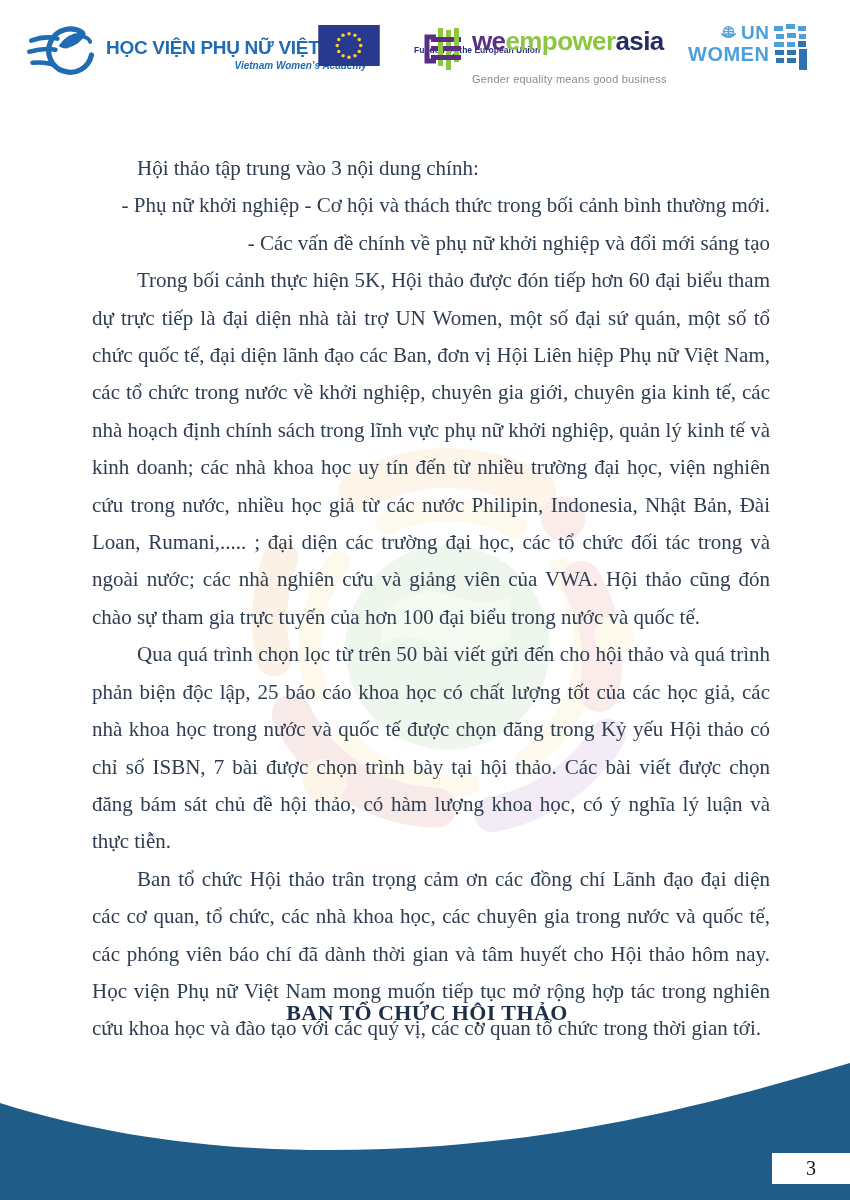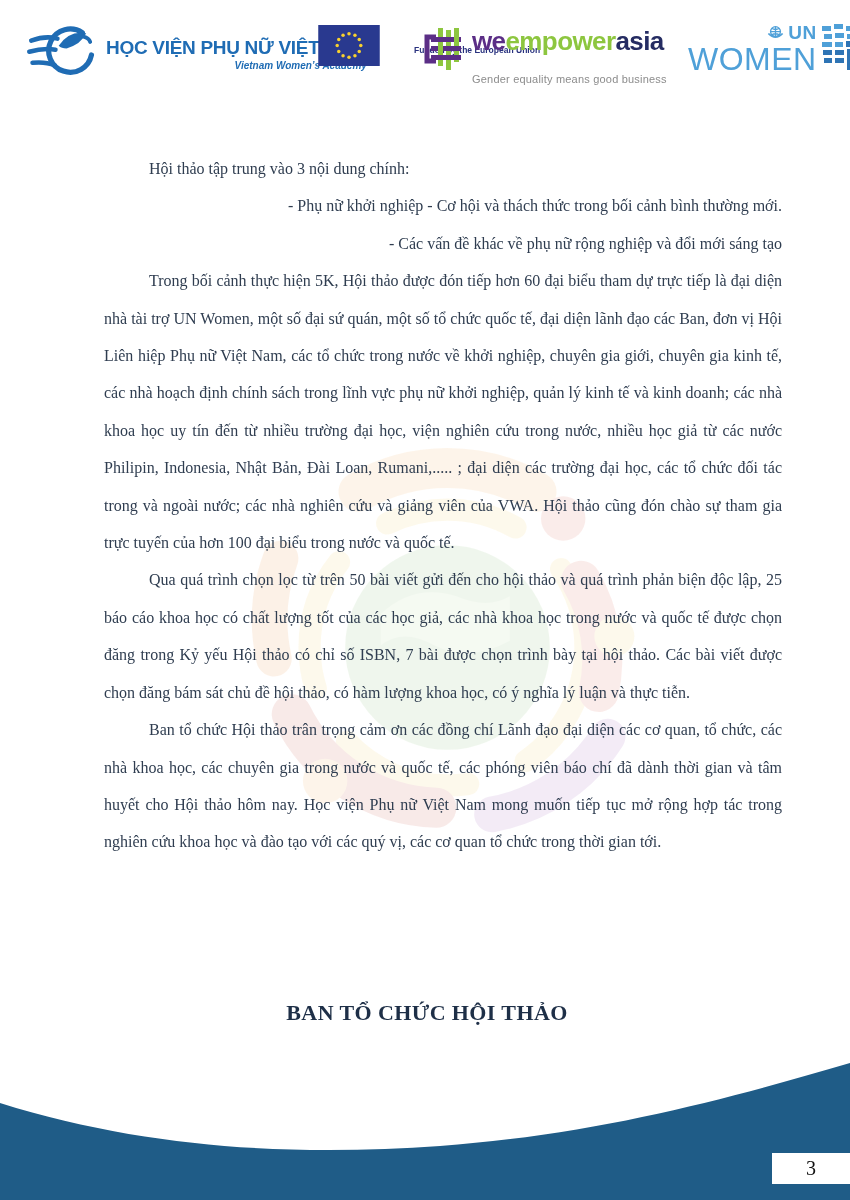--- a/index.html
+++ b/index.html
@@ -30,27 +30,27 @@
   .wea-we{color:var(--wea_purple);} .wea-empower{color:var(--wea_green);} .wea-asia{color:var(--wea_navy);}
   .wea-tag{
     font-family:"Liberation Sans", sans-serif; font-size:11px; color:var(--tagline_gray);
     margin-top:20px; letter-spacing:0.2px; white-space:nowrap;
   }
   .unw{position:absolute; left:688px; top:24px; display:flex; align-items:flex-start; gap:5px;
        font-family:"Liberation Sans", sans-serif; color:var(--un_blue);}
   .unw-left{display:flex; flex-direction:column; align-items:flex-end; line-height:0.9;}
   .unw-row{display:flex; align-items:flex-start; gap:3px;}
   .unw-un{font-weight:bold; font-size:19px; letter-spacing:0.5px;}
-  .unw-women{font-weight:normal; font-size:32px; letter-spacing:0.5px;}
+  .unw-women{font-weight:bold; font-size:20px; letter-spacing:0.5px;}
   
   .watermark{position:absolute; left:225px; top:425px; width:445px; height:445px; opacity:0.10; z-index:0;}
   
   .body-text{
-    position:absolute; left:104px; top:150px; width:678px; z-index:1;
-    font-size:16px; line-height:37.4px; color:var(--text); text-align:justify;
+    position:absolute; left:92px; top:150px; width:678px; z-index:1;
+    font-size:21px; line-height:37.4px; color:var(--text); text-align:justify;
   }
   .body-text p{margin:0;}
   .indent{text-indent:45px;}
   .bullet{text-align:right;}
   .signoff{
     position:absolute; left:88px; top:1000px; width:678px; z-index:1;
     text-align:center; font-weight:bold; font-size:22px; color:#1E2F47; letter-spacing:0.4px;
   }
   
   .wave{position:absolute; left:0; top:1030px; width:850px; height:170px; z-index:2;}
@@ -178,21 +178,21 @@
       <path d="M120,175 A78,78 0 0,0 172,140" stroke="#8E44AD" stroke-width="16" fill="none" stroke-linecap="round"></path>
       <circle cx="152" cy="42" r="10" fill="#D94F3D"></circle>
       <circle cx="45" cy="160" r="10" fill="#F2A03D"></circle>
       <circle cx="175" cy="95" r="9" fill="#F2C94C"></circle>
     </svg>
   </div>
 
   <div class="body-text">
     <p class="indent">Hội thảo tập trung vào 3 nội dung chính:</p>
     <p class="bullet">- Phụ nữ khởi nghiệp - Cơ hội và thách thức trong bối cảnh bình thường mới.</p>
-    <p class="bullet">- Các vấn đề khác về phụ nữ rộng nghiệp và đổi mới sáng tạo</p>
+    <p class="bullet">- Các vấn đề chính về phụ nữ khởi nghiệp và đổi mới sáng tạo</p>
     <p class="indent">Trong bối cảnh thực hiện 5K, Hội thảo được đón tiếp hơn 60 đại biểu tham dự trực tiếp là đại diện nhà tài trợ UN Women, một số đại sứ quán, một số tổ chức quốc tế, đại diện lãnh đạo các Ban, đơn vị Hội Liên hiệp Phụ nữ Việt Nam, các tổ chức trong nước về khởi nghiệp, chuyên gia giới, chuyên gia kinh tế, các nhà hoạch định chính sách trong lĩnh vực phụ nữ khởi nghiệp, quản lý kinh tế và kinh doanh; các nhà khoa học uy tín đến từ nhiều trường đại học, viện nghiên cứu trong nước, nhiều học giả từ các nước Philipin, Indonesia, Nhật Bản, Đài Loan, Rumani,..... ; đại diện các trường đại học, các tổ chức đối tác trong và ngoài nước; các nhà nghiên cứu và giảng viên của VWA. Hội thảo cũng đón chào sự tham gia trực tuyến của hơn 100 đại biểu trong nước và quốc tế.</p>
     <p class="indent">Qua quá trình chọn lọc từ trên 50 bài viết gửi đến cho hội thảo và quá trình phản biện độc lập, 25 báo cáo khoa học có chất lượng tốt của các học giả, các nhà khoa học trong nước và quốc tế được chọn đăng trong Kỷ yếu Hội thảo có chỉ số ISBN, 7 bài được chọn trình bày tại hội thảo. Các bài viết được chọn đăng bám sát chủ đề hội thảo, có hàm lượng khoa học, có ý nghĩa lý luận và thực tiễn.</p>
     <p class="indent">Ban tổ chức Hội thảo trân trọng cảm ơn các đồng chí Lãnh đạo đại diện các cơ quan, tổ chức, các nhà khoa học, các chuyên gia trong nước và quốc tế, các phóng viên báo chí đã dành thời gian và tâm huyết cho Hội thảo hôm nay. Học viện Phụ nữ Việt Nam mong muốn tiếp tục mở rộng hợp tác trong nghiên cứu khoa học và đào tạo với các quý vị, các cơ quan tổ chức trong thời gian tới.</p>
   </div>
 
   <div class="signoff">BAN TỔ CHỨC HỘI THẢO</div>
 
   <div class="wave">
     <svg width="850" height="170" viewBox="0 0 850 170" preserveAspectRatio="none">
       <path d="M0,73 C150,120 300,126 440,116 C600,104 730,68 850,33 L850,170 L0,170 Z" fill="#1F5C87"></path>

